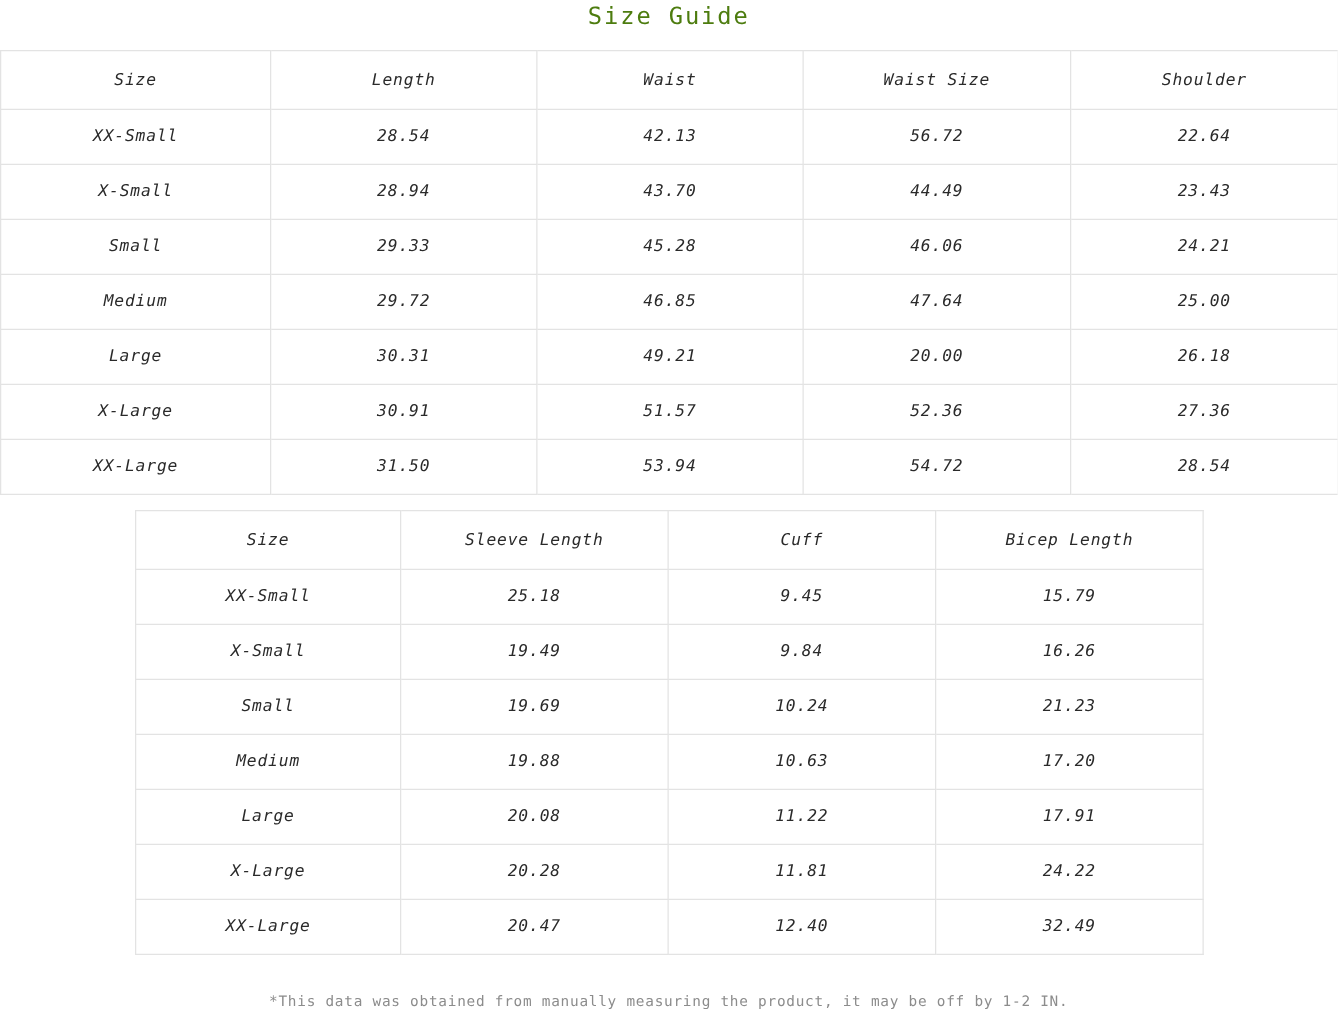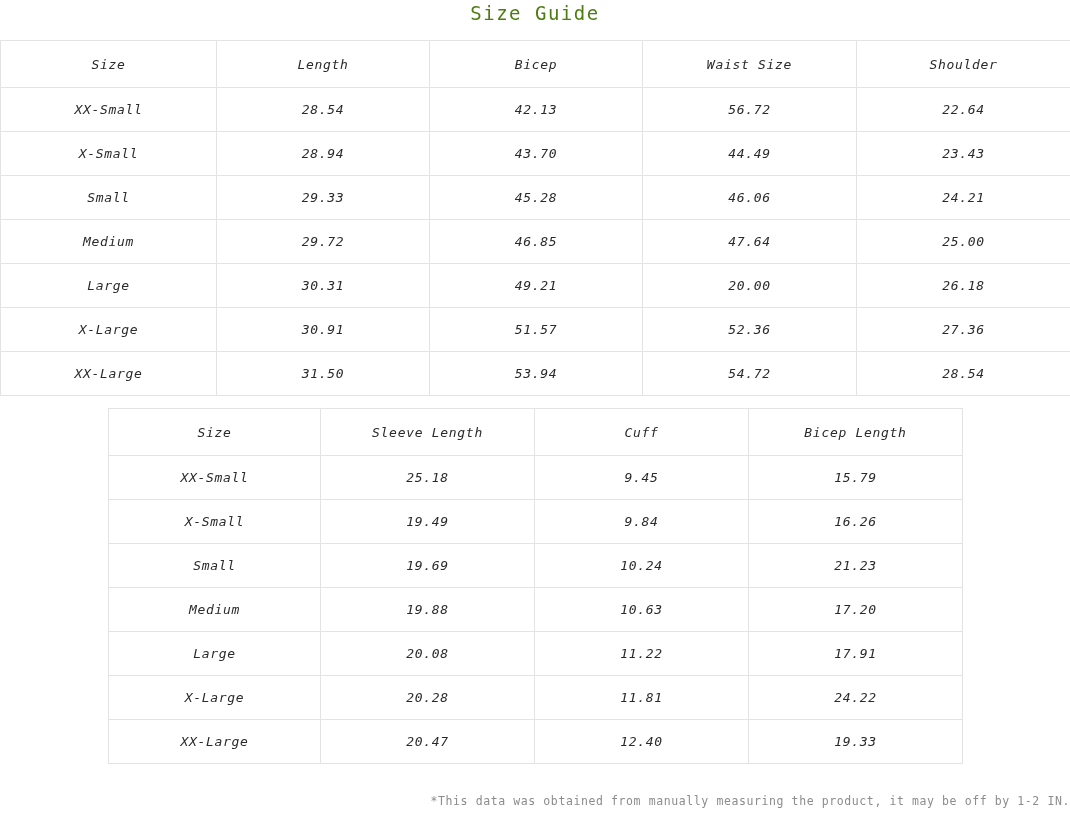--- a/index.html
+++ b/index.html
@@ -64,21 +64,21 @@
   .table-primary col.c0 { width: 216px; }
   .table-primary col.c1 { width: 213px; }
   .table-primary col.c2 { width: 213px; }
   .table-primary col.c3 { width: 214px; }
   .table-primary col.c4 { width: 214px; }
   .table-secondary col.s0 { width: 212px; }
   .table-secondary col.s1 { width: 214px; }
   .table-secondary col.s2 { width: 214px; }
   .table-secondary col.s3 { width: 214px; }
   .footnote {
-    text-align: right;
+    text-align: center;
     font-size: 11.5px;
     color: #8c8c8c;
     letter-spacing: 0.6px;
     padding-top: 30px;
     padding-bottom: 8px;
   }
 </style>
 </head>
 <body>
 
@@ -91,21 +91,21 @@
       <col class="c0">
         <col class="c1">
         <col class="c2">
         <col class="c3">
         <col class="c4">
     </colgroup>
     <thead>
       <tr>
         <th>Size</th>
         <th>Length</th>
-        <th>Bicep</th>
+        <th>Waist</th>
         <th>Waist Size</th>
         <th>Shoulder</th>
       </tr>
     </thead>
     <tbody>
       <tr>
         <td>XX-Small</td>
         <td>28.54</td>
         <td>42.13</td>
         <td>56.72</td>
@@ -205,20 +205,20 @@
       <tr>
         <td>X-Large</td>
         <td>20.28</td>
         <td>11.81</td>
         <td>24.22</td>
       </tr>
       <tr>
         <td>XX-Large</td>
         <td>20.47</td>
         <td>12.40</td>
-        <td>19.33</td>
+        <td>32.49</td>
       </tr>
     </tbody>
   </table>
 
   <div class="footnote">*This data was obtained from manually measuring the product, it may be off by 1-2 IN.</div>
 
 </div>
 
 </body></html>

